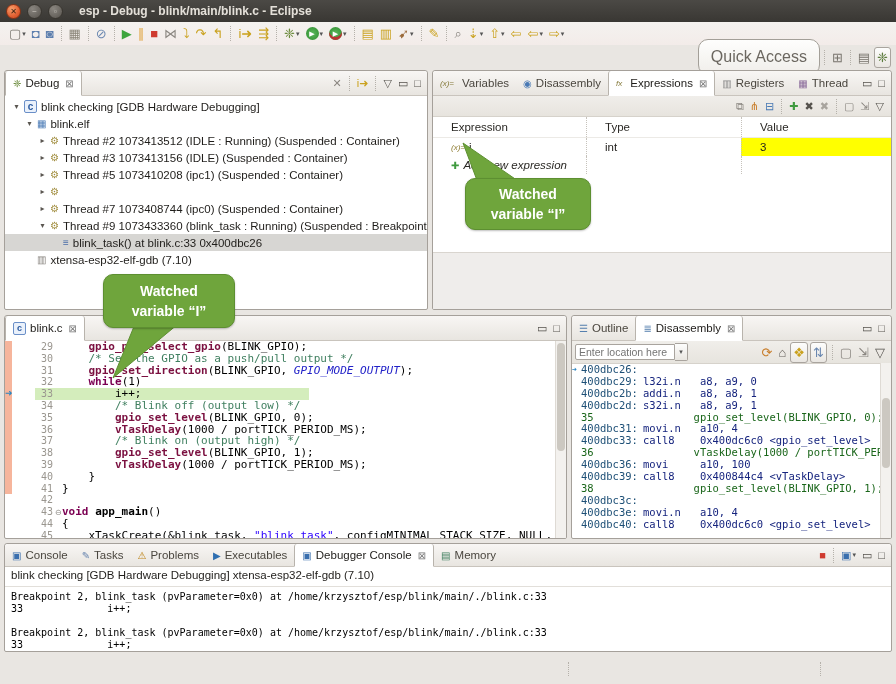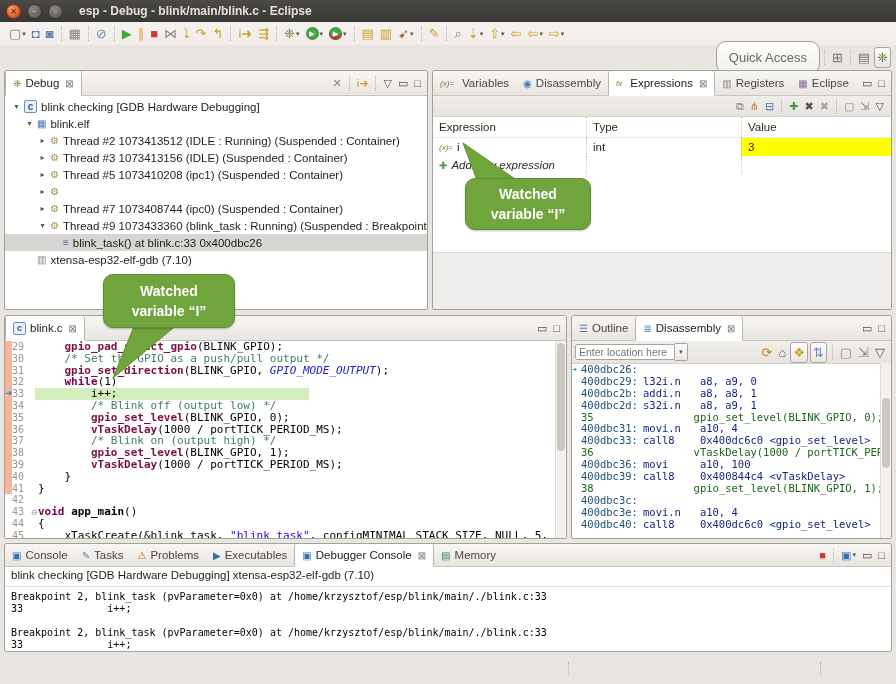--- a/index.html
+++ b/index.html
@@ -19,21 +19,21 @@
   .tbtn{display:inline-flex;align-items:center;height:19px;padding:0 2px;margin:0 1px;border-radius:3px;cursor:default;}
   .tbtn.boxed{border:1px solid #a9a49e;background:linear-gradient(#fdfdfc,#e9e6e1);}
   .tg{font-size:13px;line-height:19px;}
   .tg.runcirc{width:13px;height:13px;border-radius:50%;font-size:7px;display:inline-flex;align-items:center;justify-content:center;color:#fff;}
   .tg.runcirc.green{background:radial-gradient(#5cb85c,#2e8b2e);}
   .tg.runcirc.tool{background:radial-gradient(#5cb85c,#2e8b2e);box-shadow:inset 0 -3px 0 #b33;}
   .dd{font-size:7px;color:#555;margin-left:1px;}
   .tsep{border-left:1px dotted #b5b1aa;height:15px;margin:0 4px;}
   #qarow{position:absolute;left:0;top:46px;width:892px;height:22px;display:flex;justify-content:flex-end;align-items:center;}
   #quickaccess{border:1px solid #a39f98;border-radius:10px;padding:8px 12px;color:#6b6760;
-    background:linear-gradient(#fefefd,#f0eeea);font-size:13px;}
+    background:linear-gradient(#fefefd,#f0eeea);font-size:16px;}
   
   .panel{position:absolute;background:#fff;border:1px solid #a5a09a;border-radius:3px 3px 2px 2px;box-sizing:border-box;overflow:hidden;}
   .tabbar{height:24px;background:linear-gradient(#f8f6f4,#e8e5e0);border-bottom:1px solid #c9c4bd;
     display:flex;align-items:stretch;border-radius:3px 3px 0 0;}
   .tabs{display:flex;align-items:stretch;}
   .tab{display:flex;align-items:center;gap:4px;padding:0 7px;font-size:11.5px;color:#4a463f;white-space:nowrap;}
   .tab.active{background:#fff;border-right:1px solid #b8b3ac;border-left:1px solid #b8b3ac;
     border-radius:3px 3px 0 0;color:#1e1c19;margin-bottom:-1px;border-bottom:1px solid #fff;}
   .tabico{font-size:10px;}
   .tabico.mini{font-size:8px;font-style:italic;color:#857a3a;}
@@ -49,42 +49,42 @@
   .trow.sel{background:#d7d6d3;}
   .texp{width:11px;color:#5a5650;font-size:8px;text-align:center;flex:none;}
   .tico2{margin:0 4px 0 2px;font-size:10px;flex:none;}
   
   #expr-panel{left:432px;top:70px;width:460px;height:240px;}
   .viewtools{height:20px;background:linear-gradient(#f0eeea,#e7e4de);border-bottom:1px solid #d6d2cb;
     display:flex;justify-content:flex-end;align-items:center;padding-right:4px;}
   .viewtools .tg{font-size:11px;}
   .thead{display:flex;height:20px;align-items:center;font-size:11.5px;color:#2a2824;border-bottom:1px solid #eceae6;}
   .trowx{display:flex;height:18px;align-items:center;font-size:11.5px;color:#1f1d1a;}
-  .col{box-sizing:border-box;padding-left:6px;height:100%;display:flex;align-items:center;overflow:hidden;}
+  .col{box-sizing:border-box;padding-left:18px;height:100%;display:flex;align-items:center;overflow:hidden;}
   .c1{width:153px;}
   .c2{width:155px;border-left:1px dotted #c6c2bb;}
   .c3{flex:1;border-left:1px dotted #c6c2bb;}
   .valyellow{background:#ffff00;}
   .mini{font-size:8px;color:#8f7d33;margin-right:4px;font-style:italic;}
   .plus{color:#3f9a3f;font-size:10px;margin-right:4px;}
   .addlbl{font-style:italic;color:#2a2824;}
   .expr-detail{position:absolute;left:0;right:0;bottom:0;height:56px;background:#efedeb;border-top:1px solid #d9d5cf;}
   
   .callout{position:absolute;background:#6fa53c;border:1px solid #5d8f31;border-radius:10px;color:#fff;
     display:flex;flex-direction:column;align-items:center;justify-content:center;font-size:14px;font-weight:bold;
     line-height:1.45;z-index:60;box-shadow:0 1px 2px rgba(0,0,0,.25);}
   .tail{position:absolute;z-index:59;}
   
   #editor-panel{left:4px;top:315px;width:563px;height:224px;}
   .codebody{position:relative;margin-right:11px;overflow:hidden;height:199px;}
   .cl{display:flex;align-items:center;height:11.8px;position:relative;}
   .cl.cur::before{content:"";position:absolute;left:30px;width:274px;top:0;bottom:0;background:#d4edbc;}
   .bandc{width:7px;height:100%;flex:none;position:relative;z-index:2;font-size:9px;line-height:11px;color:#2e86c1;}
   .bandc.on{background:#f6b59c;}
-  .ln{width:17px;color:#9a968f;font:10px/11.8px "DejaVu Sans Mono",monospace;padding-right:2px;flex:none;position:relative;z-index:2;}
+  .ln{width:17px;text-align:right;color:#9a968f;font:10px/11.8px "DejaVu Sans Mono",monospace;padding-right:2px;flex:none;position:relative;z-index:2;padding-left:24px;}
   .fold{width:7px;font-size:8px;color:#8a8680;flex:none;position:relative;z-index:2;line-height:11px;}
   .ct{font:11px/11.8px "DejaVu Sans Mono",monospace;white-space:pre;position:relative;z-index:2;}
   .tk-pl{color:#000;}
   .tk-kw{color:#7b0052;font-weight:bold;}
   .tk-fn{color:#7b1040;font-weight:bold;}
   .tk-fndef{color:#000;font-weight:bold;}
   .tk-cmt{color:#3f7f5f;}
   .tk-str{color:#2a00ff;}
   .tk-mac{color:#2222c8;font-style:italic;}
   .vscroll{position:absolute;right:0;top:25px;bottom:0;width:10px;background:#f3f1ee;border-left:1px solid #dedad4;}
@@ -340,21 +340,21 @@
             <span class="tabico mini">fx</span>
             <span class="tablabel">Expressions</span>
             <span class="tabclose">⊠</span>
           </div>
           <div class="tab">
             <span class="tabico" style="color: rgb(138, 138, 138);">▥</span>
             <span class="tablabel">Registers</span>
           </div>
           <div class="tab">
             <span class="tabico" style="color: rgb(138, 106, 154);">▦</span>
-            <span class="tablabel">Eclipse</span>
+            <span class="tablabel">Thread</span>
           </div>
         </div>
       <div class="paneltools">
           <span class="tbtn">
             <span class="tg" style="color: rgb(85, 82, 77);">▭</span>
           </span>
           <span class="tbtn">
             <span class="tg" style="color: rgb(85, 82, 77);">□</span>
           </span>
         </div>

